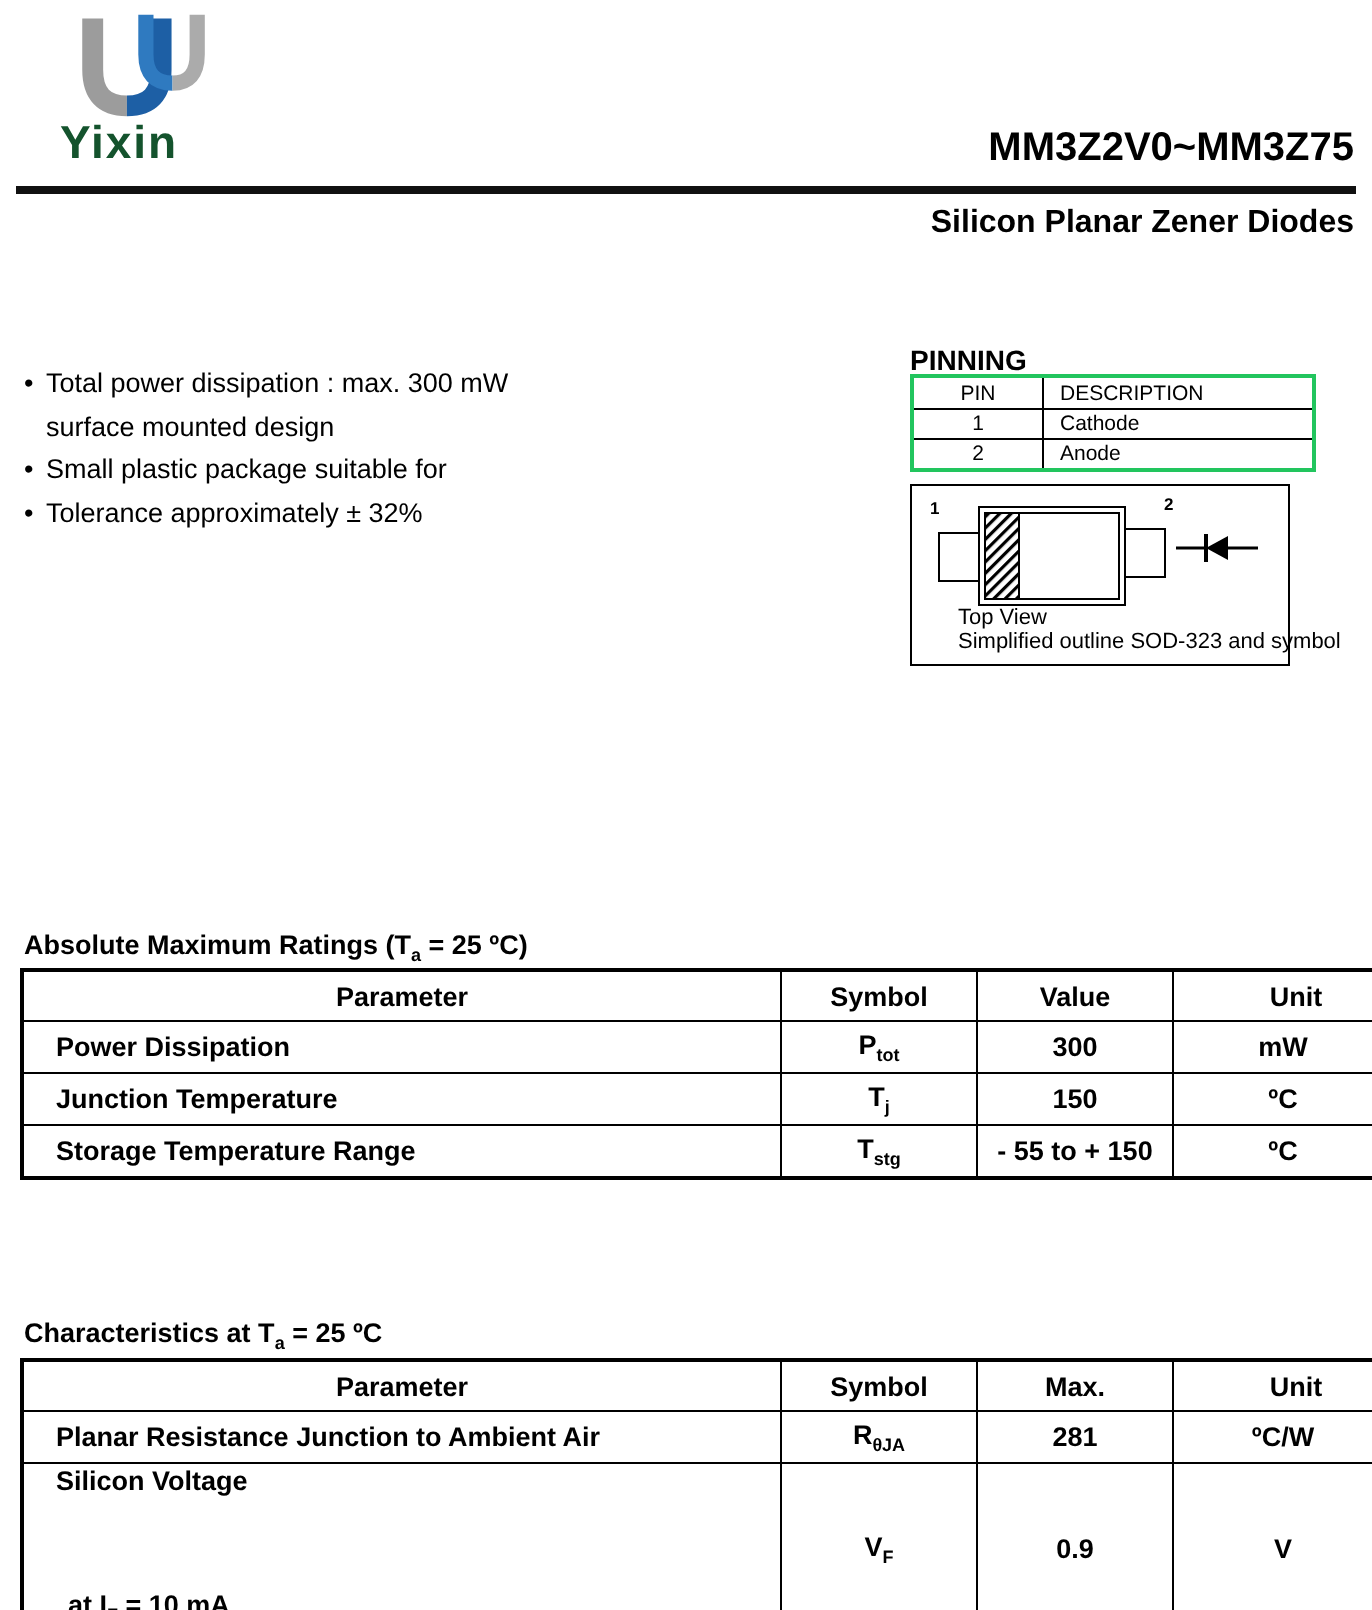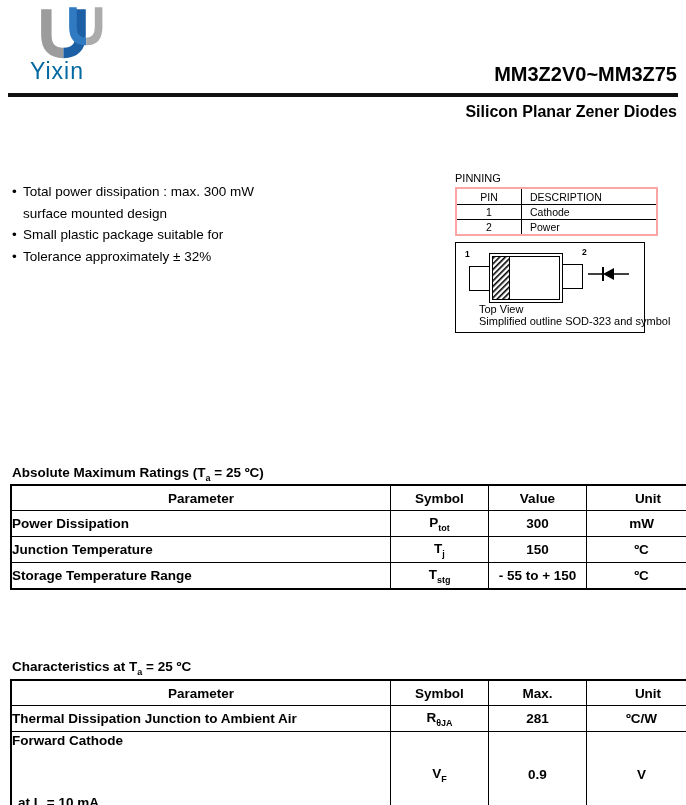--- a/index.html
+++ b/index.html
@@ -1,33 +1,33 @@
 <!DOCTYPE html>
 <html><head>
 <meta charset="utf-8">
 <style>
   html,body{margin:0;padding:0;background:#fff;}
   .page{position:relative;width:686px;height:805px;background:#fff;overflow:hidden;
         font-family:"Liberation Sans",sans-serif;color:#000;}
   
   .logo-wrap{position:absolute;left:30px;top:6px;width:110px;}
   .logo-svg{display:block;margin-left:4px;}
-  .logo-text{font-size:23px;font-weight:normal;color:#0369a1;letter-spacing:1px;margin-top:-2px;}
+  .logo-text{font-size:23px;font-weight:bold;color:#14532d;letter-spacing:1px;margin-top:-2px;}
   .part-number{position:absolute;right:9px;top:63px;font-size:20px;font-weight:bold;}
   .header-rule{position:absolute;left:8px;right:8px;top:93px;height:4px;background:#111;}
   .subtitle{position:absolute;right:9px;top:103px;font-size:16px;font-weight:bold;}
   
   .features{position:absolute;left:12px;top:181px;width:330px;}
   .features-title{font-weight:bold;font-size:13.5px;margin-bottom:6px;}
   .feature-line{font-size:13.5px;line-height:21.5px;}
   .feature-line .bullet{display:inline-block;width:11px;}
   
-  .pinning-title{position:absolute;left:455px;top:172px;font-size:11px;font-weight:normal;}
+  .pinning-title{position:absolute;left:455px;top:172px;font-size:14px;font-weight:bold;}
   .pin-table{position:absolute;left:455px;top:187px;border-collapse:collapse;table-layout:fixed;
-             width:190px;font-size:10.5px;border:2px solid #fca5a5;}
+             width:190px;font-size:10.5px;border:2px solid #22c55e;}
   .pin-table th,.pin-table td{border:1px solid #000;padding:0;height:14px;line-height:14px;font-weight:normal;}
   .pin-table th{height:15px;}
   .pin-table .c1{width:64px;text-align:center;}
   .pin-table .c2{width:126px;text-align:left;padding-left:8px;}
   
   .diagram{position:absolute;left:455px;top:242px;width:190px;height:91px;
            border:1.5px solid #000;box-sizing:border-box;}
   .diagram svg{position:absolute;left:0;top:0;}
   .pin-num{position:absolute;font-size:8.5px;font-weight:bold;}
   .pin-num.p1{left:9px;top:6px;}
@@ -41,21 +41,21 @@
   
   .main-table{position:absolute;left:10px;width:668px;border-collapse:collapse;table-layout:fixed;
               font-size:13.5px;border:2px solid #000;}
   .main-table th,.main-table td{border:1px solid #000;padding:0;font-weight:bold;text-align:center;}
   .main-table th{height:24px;}
   .main-table td{height:25px;}
   .main-table .colp{width:378px;}
   .main-table .cols{width:97px;margin-top:28px;}
   .main-table .colv{width:97px;margin-top:10px;}
   .main-table .colu{width:96px;padding-left:13px;}
-  .main-table td.param{text-align:left;padding-left:0;}
+  .main-table td.param{text-align:left;padding-left:16px;}
   .main-table sub{font-size:9px;}
   .two-line{height:42px;}
   .two-line .l1,.two-line .l2{line-height:18px;}
   .two-line .l2{padding-left:6px;margin-top:44px;}
 </style>
 </head>
 <body>
 
 <div class="page">
 
@@ -94,21 +94,21 @@
         <tr>
       <th class="c1">PIN</th>
       <th class="c2">DESCRIPTION</th>
     </tr>
     <tr>
       <td class="c1">1</td>
       <td class="c2">Cathode</td>
     </tr>
     <tr>
       <td class="c1">2</td>
-      <td class="c2">Power</td>
+      <td class="c2">Anode</td>
     </tr>
   </tbody>
     </table>
 
   <div class="diagram">
     <svg width="187" height="88" viewBox="0 0 187 88">
       <defs>
         <pattern id="hatch" width="4" height="4" patternUnits="userSpaceOnUse" patternTransform="rotate(45)">
           <rect width="4" height="4" fill="#fff"></rect>
           <rect width="1.6" height="4" fill="#000"></rect>
@@ -170,28 +170,28 @@
   </div>
   <table class="main-table" style="top:679px;">
     <tbody>
         <tr>
       <th class="colp">Parameter</th>
       <th class="cols">Symbol</th>
       <th class="colv">Max.</th>
       <th class="colu">Unit</th>
     </tr>
     <tr>
-      <td class="param">Thermal Dissipation Junction to Ambient Air</td>
+      <td class="param">Planar Resistance Junction to Ambient Air</td>
       <td><span>R</span><sub>θJA</sub></td>
       <td>281</td>
       <td>ºC/W</td>
     </tr>
     <tr>
       <td class="param two-line">
-        <div class="l1">Forward Cathode</div>
+        <div class="l1">Silicon Voltage</div>
         <div class="l2"><span>at I</span><sub>F</sub><span> = 10 mA</span></div>
       </td>
       <td><span>V</span><sub>F</sub></td>
       <td>0.9</td>
       <td>V</td>
     </tr>
   </tbody>
     </table>
 
 </div>

